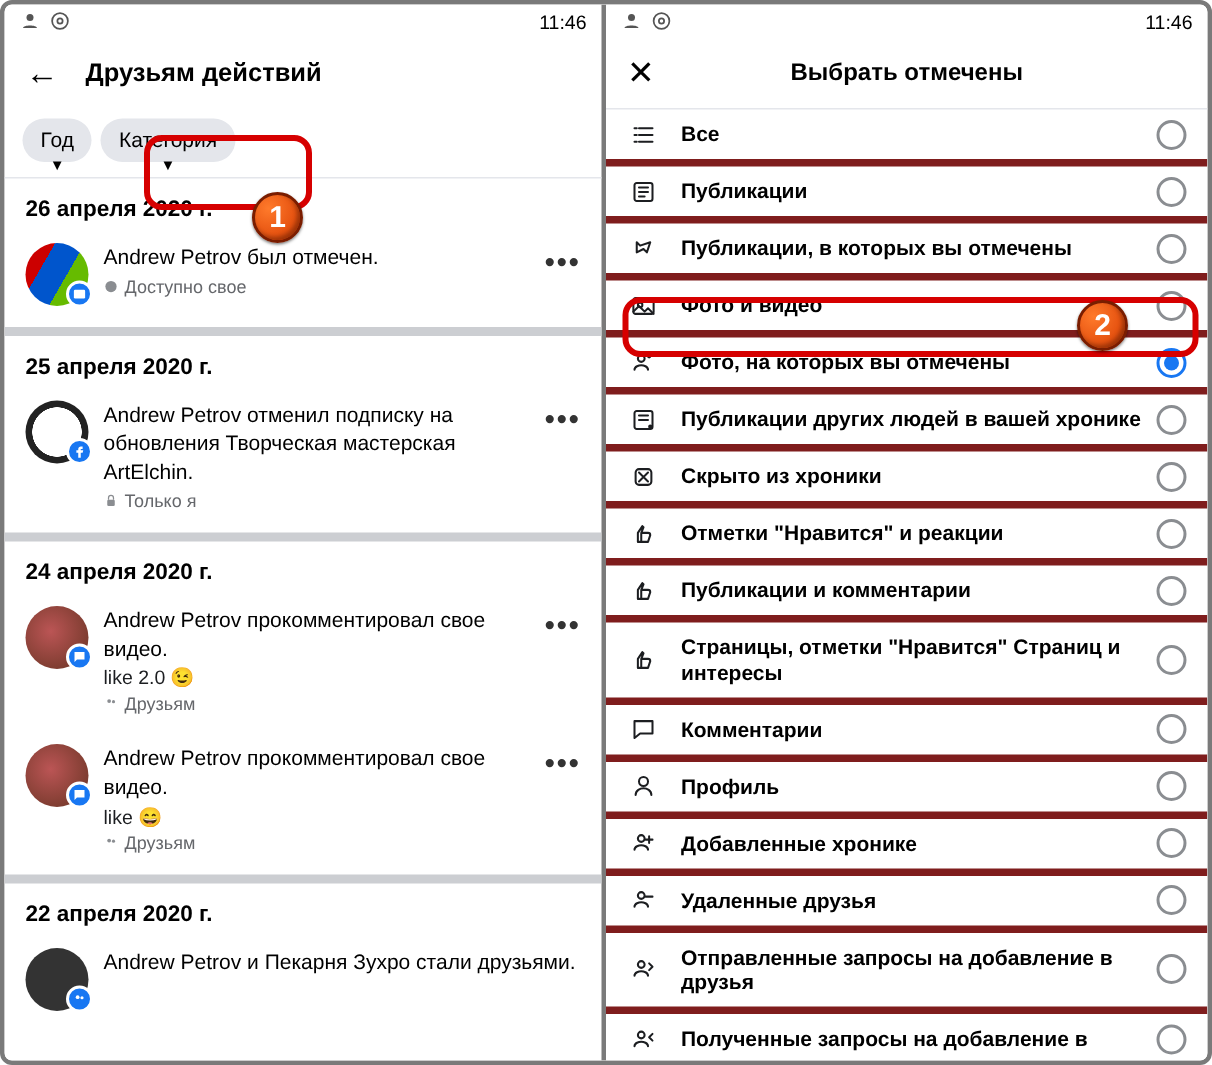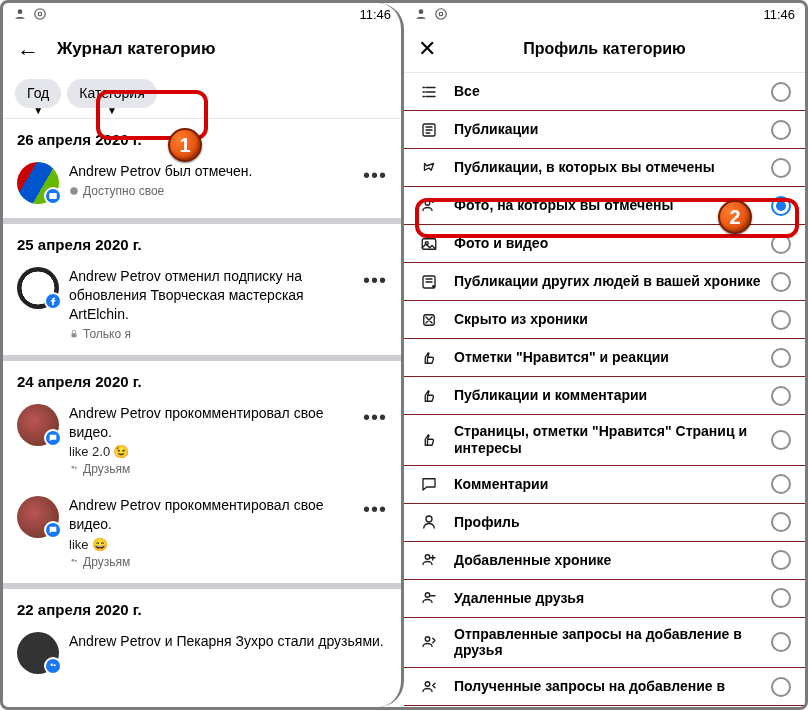--- a/index.html
+++ b/index.html
@@ -1,18 +1,18 @@
 <!DOCTYPE html>
 <html><head>
 <meta charset="utf-8">
 <style>
 * { margin: 0; padding: 0; box-sizing: border-box; }
 body { font-family: -apple-system, Helvetica, Arial, sans-serif; background: #fff; width: 808px; height: 710px; position: relative; }
 .container { display: flex; width: 808px; height: 710px; border: 3px solid #7a7a7a; border-radius: 8px; overflow: hidden; }
-.phone { width: 50%; height: 100%; display: flex; flex-direction: column; background: #fff; position: relative; border-radius: 26px; }
+.phone { width: 50%; height: 100%; display: flex; flex-direction: column; background: #fff; position: relative; }
 .phone-left { border-right: 3px solid #7a7a7a; }
 
 
 .statusbar { display: flex; justify-content: space-between; align-items: center; padding: 4px 10px; font-size: 13px; height: 22px; }
 .statusbar-left { display: flex; gap: 6px; align-items: center; }
 .statusbar-right { font-weight: 500; }
 .sb-icon { width: 14px; height: 14px; }
 
 
 .header { display: flex; align-items: center; padding: 10px 14px; gap: 18px; height: 48px; }
@@ -50,21 +50,21 @@
 .entry-sub.likeline { color: #1c1e21; font-size: 13px; }
 .lock { width: 10px; height: 10px; fill: #8a8d91; }
 .globe { width: 10px; height: 10px; fill: #8a8d91; }
 .dots { font-size: 20px; color: #333; letter-spacing: 1px; padding-top: 2px; }
 
 
 .modal-header { display: flex; align-items: center; padding: 10px 14px; height: 48px; border-bottom: 1px solid #e4e6eb; }
 .close-x { font-size: 22px; font-weight: 400; width: 24px; }
 .modal-title { flex: 1; text-align: center; font-size: 16px; font-weight: 700; margin-right: 24px; }
 .catlist { flex: 1; overflow: hidden; }
-.catrow { display: flex; align-items: center; border-bottom: 1px solid #7f1d1d; padding: 0 14px; min-height: 38px; }
+.catrow { display: flex; align-items: center; border-bottom: 5px solid #7f1d1d; padding: 0 14px; min-height: 38px; }
 .cat-icon { width: 22px; display: flex; justify-content: center; margin-right: 14px; flex: none; }
 .cat-icon svg { width: 18px; height: 18px; stroke: #1c1e21; stroke-width: 1.8; fill: none; stroke-linecap: round; stroke-linejoin: round; }
 .cat-label { flex: 1; font-size: 14px; font-weight: 600; line-height: 1.2; padding: 8px 4px 8px 0; }
 .radio { width: 20px; height: 20px; border: 2px solid #8a8d91; border-radius: 50%; flex: none; position: relative; }
 .radio.selected { border-color: #1877f2; }
 .radio.selected::after { content: ""; position: absolute; inset: 3px; border-radius: 50%; background: #1877f2; }
 
 .sep { height: 6px; background: #ccced2; }
 </style>
 </head>
@@ -82,21 +82,21 @@
       <svg class="sb-icon" viewBox="0 0 24 24" fill="none" stroke="#555" stroke-width="2">
             <circle cx="12" cy="12" r="9"></circle>
             <circle cx="12" cy="12" r="3"></circle>
           </svg>
     </div>
     <div class="statusbar-right">11:46</div>
   </div>
 
   <div class="header">
     <span class="back-arrow">←</span>
-    <span class="header-title">Журнал категорию</span>
+    <span class="header-title">Друзьям действий</span>
   </div>
 
   <div class="filters">
     <div class="chip">
       <span>Год</span>
       <span class="caret-down">▼</span>
     </div>
     <div class="chip">
       <span>Категория</span>
       <span class="caret-down">▼</span>
@@ -224,21 +224,21 @@
       <svg class="sb-icon" viewBox="0 0 24 24" fill="none" stroke="#555" stroke-width="2">
             <circle cx="12" cy="12" r="9"></circle>
             <circle cx="12" cy="12" r="3"></circle>
           </svg>
     </div>
     <div class="statusbar-right">11:46</div>
   </div>
 
   <div class="modal-header">
     <span class="close-x">✕</span>
-    <span class="modal-title">Профиль категорию</span>
+    <span class="modal-title">Выбрать отмечены</span>
   </div>
 
   <div class="catlist">
         <div class="catrow">
           <span class="cat-icon">
             <svg viewBox="0 0 24 24">
               <path d="M4 6h2M8 6h12M4 12h2M8 12h12M4 18h2M8 18h12"></path>
             </svg>
           </span>
           <span class="cat-label">Все</span>
@@ -254,43 +254,43 @@
           <span class="cat-label">Публикации</span>
           <span class="radio"></span>
         </div>
         <div class="catrow">
           <span class="cat-icon">
             <svg viewBox="0 0 24 24">
               <path d="M6 6l3 3 9-3-3 9-3-3-6 3z"></path>
             </svg>
           </span>
           <span class="cat-label">Публикации, в которых вы отмечены</span>
+          <span class="radio"></span>
+        </div>
+        <div class="catrow">
+          <span class="cat-icon">
+            <svg viewBox="0 0 24 24">
+              <rect x="3" y="5" width="18" height="14" rx="2"></rect>
+              <circle cx="9" cy="11" r="2"></circle>
+              <path d="M3 17l5-5 5 5 3-3 5 5"></path>
+            </svg>
+          </span>
+          <span class="cat-label">Фото и видео</span>
           <span class="radio"></span>
         </div>
         <div class="catrow">
           <span class="cat-icon">
             <svg viewBox="0 0 24 24">
               <circle cx="10" cy="8" r="3"></circle>
               <path d="M4 18c0-3 4-4 6-4s6 1 6 4"></path>
               <circle cx="17" cy="6" r="1"></circle>
             </svg>
           </span>
           <span class="cat-label">Фото, на которых вы отмечены</span>
           <span class="radio selected"></span>
-        </div>
-        <div class="catrow">
-          <span class="cat-icon">
-            <svg viewBox="0 0 24 24">
-              <rect x="3" y="5" width="18" height="14" rx="2"></rect>
-              <circle cx="9" cy="11" r="2"></circle>
-              <path d="M3 17l5-5 5 5 3-3 5 5"></path>
-            </svg>
-          </span>
-          <span class="cat-label">Фото и видео</span>
-          <span class="radio"></span>
         </div>
         <div class="catrow">
           <span class="cat-icon">
             <svg viewBox="0 0 24 24">
               <rect x="4" y="4" width="16" height="16" rx="2"></rect>
               <path d="M8 8h8M8 12h8"></path>
               <circle cx="18" cy="18" r="1"></circle>
             </svg>
           </span>
           <span class="cat-label">Публикации других людей в вашей хронике</span>

